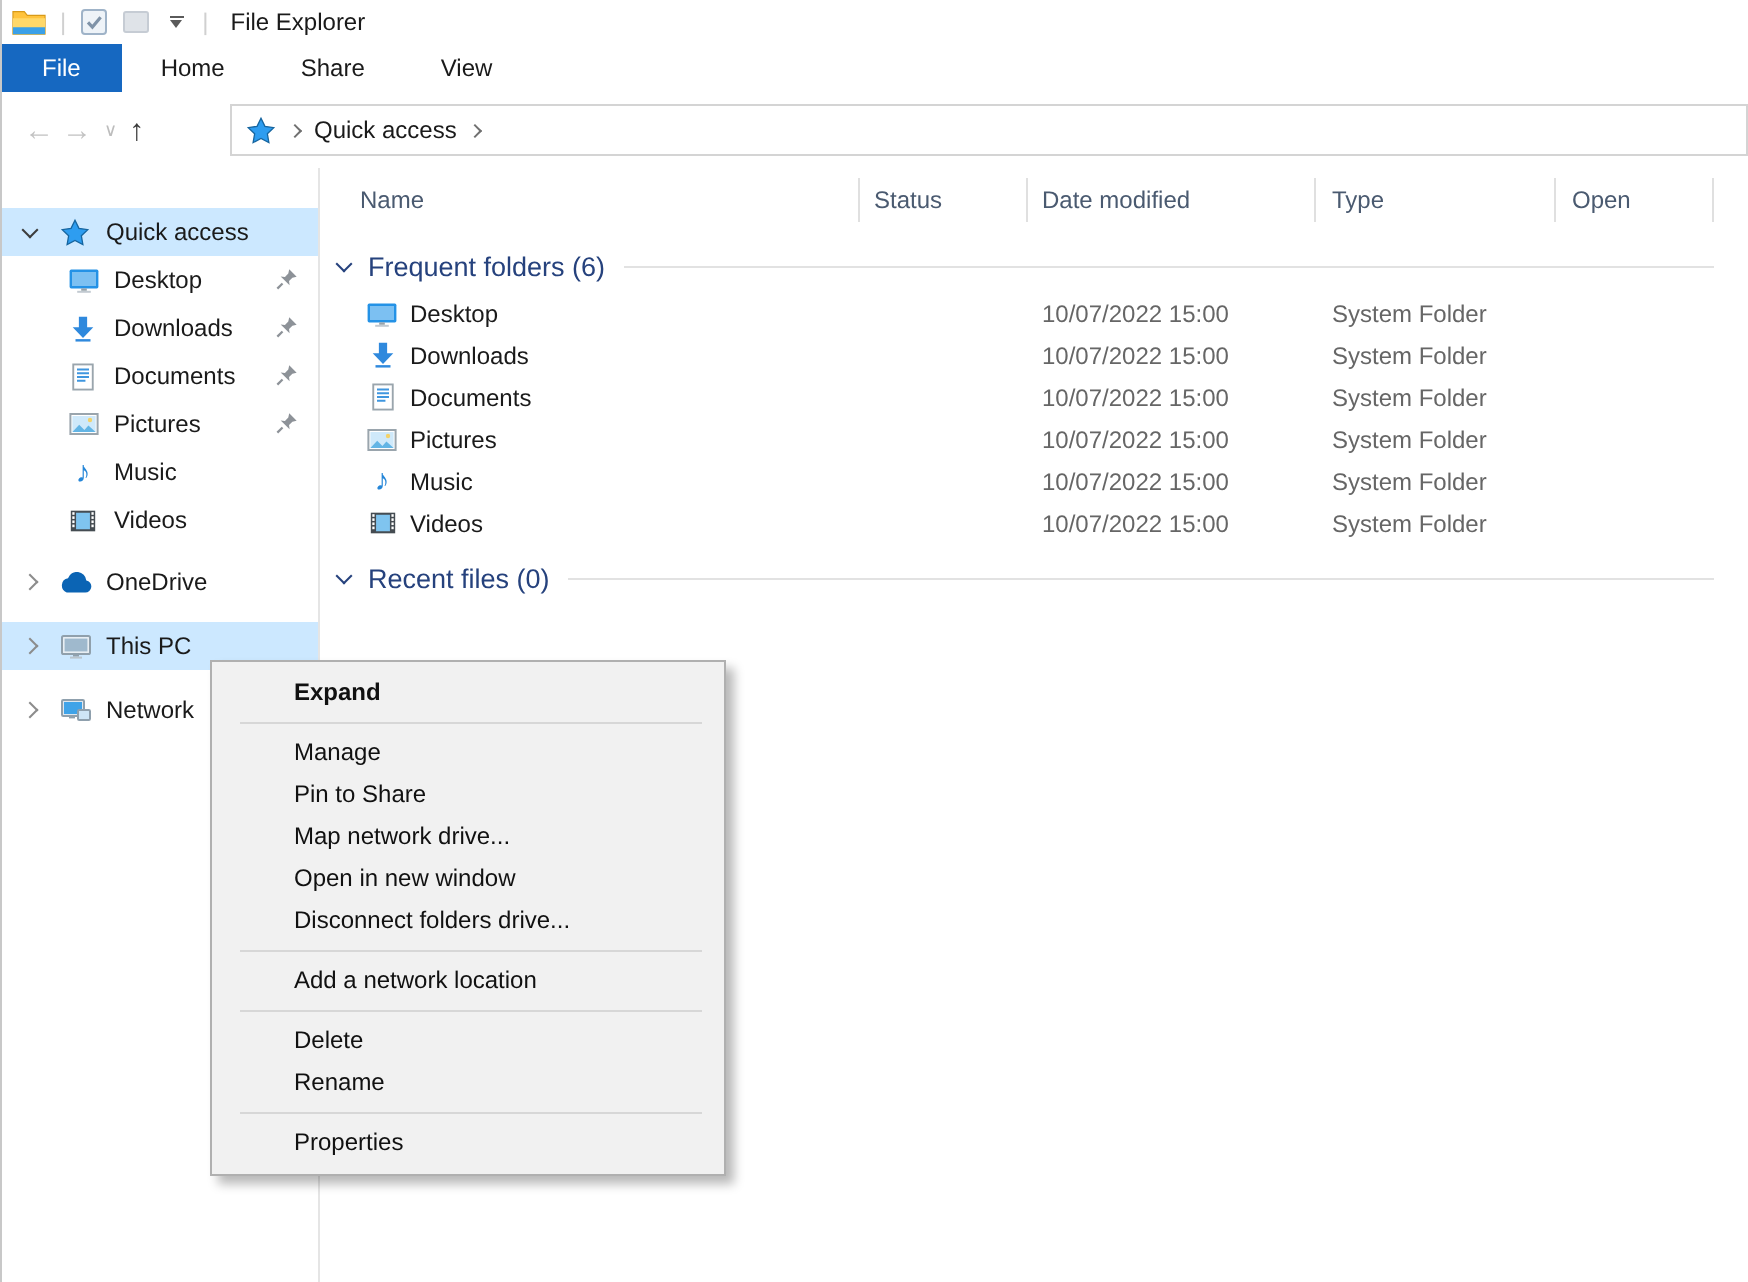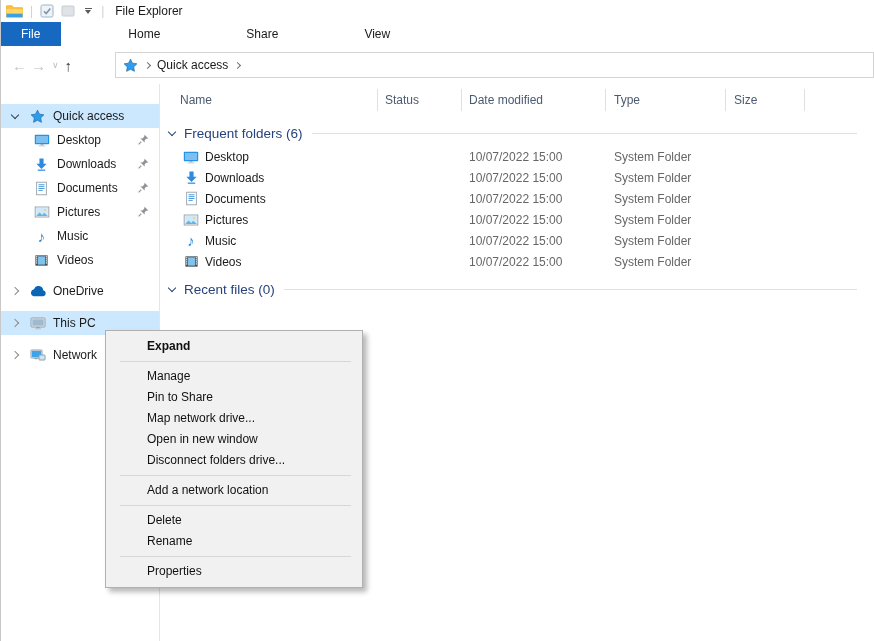--- a/index.html
+++ b/index.html
@@ -15,21 +15,21 @@
   .titlebar { position:absolute; top:0; left:0; right:0; height:22px;
     display:flex; align-items:center; padding-left:6px; gap:7px; background:#fff; }
   .titlebar .sep { color:#d0d0d0; font-size:12px; }
   .qat-btn { display:flex; align-items:center; justify-content:center; }
   .qat-caret { display:flex; flex-direction:column; align-items:center; width:12px; }
   .qat-caret .bar { width:7px; height:1px; background:#5a5a5a; margin-bottom:1px; }
   .qat-caret .tri { width:0; height:0; border-left:3.5px solid transparent; border-right:3.5px solid transparent; border-top:4px solid #5a5a5a; }
   .win-title { margin-left:4px; }
 
   
-  .tabs { position:absolute; top:22px; left:0; right:0; height:24px; display:flex; background:#fff;gap:48px; }
+  .tabs { position:absolute; top:22px; left:0; right:0; height:24px; display:flex; background:#fff; }
   .tab { height:24px; display:flex; align-items:center; justify-content:center; padding:0 19px; }
   .tab.file { background:#1668c1; color:#fff; padding:0 21px; }
 
   
   .navbar { position:absolute; top:46px; left:0; right:0; height:38px; display:flex; align-items:center; }
   .nav-arrows { display:flex; align-items:center; gap:4px; padding-left:12px; width:115px; }
   .nav-arrow { font-size:15px; line-height:1; }
   .nav-arrow.disabled { color:#c3c3c3; }
   .nav-arrow.enabled { color:#3b3b3b; }
   .nav-caret { font-size:9px; color:#bdbdbd; margin:0 2px; }
@@ -54,21 +54,21 @@
   .side-item.child { padding-left:33px; }
   .side-item.child .icon { margin-left:0; }
   .side-item .label { margin-left:7px; }
   .side-item .pin { position:absolute; right:9px; top:5px; }
   .mt20{margin-top:20px;} .mt7{margin-top:7px;} .mt8{margin-top:8px;}
 
   
   .main { position:absolute; top:84px; left:161px; right:0; bottom:0; background:#fff; }
   .colheaders { height:31px; display:flex; align-items:center; color:#4a5a70; }
   .colheaders .cell { height:22px; display:flex; align-items:center; border-right:1px solid #e0e0e0; }
-  .c-name{width:217px; padding-left:19px;} .c-status{width:84px; padding-left:7px;}
+  .c-name{width:269px; padding-left:19px;} .c-status{width:84px; padding-left:7px;}
   .c-date{width:144px; padding-left:7px;}  .c-type{width:120px; padding-left:8px;}
   .c-size{width:79px; padding-left:8px;}
   .group { width:696px; display:flex; align-items:center; height:20px; margin-top:8px;
     color:#26427d; font-size:13.5px; padding-left:8px; }
   .group .cv { margin-right:9px; margin-top:-2px; }
   .group .rule { flex:1; height:1px; background:#e2e2e2; margin-left:9px; }
   .frow { display:flex; align-items:center; height:21px; }
   .frow .cell { display:flex; align-items:center; height:21px; }
   .frow .c-name { padding-left:22px; }
   .frow .icon { width:16px; height:16px; display:flex; align-items:center; justify-content:center; }
@@ -298,21 +298,21 @@
   </div>
 </div>
 
 <div class="main">
 
   <div class="colheaders">
     <div class="cell c-name">Name</div>
     <div class="cell c-status">Status</div>
     <div class="cell c-date">Date modified</div>
     <div class="cell c-type">Type</div>
-    <div class="cell c-size">Size</div>
+    <div class="cell c-size">Open</div>
   </div>
 
   <div class="group">
     <span class="cv down"></span>
     <span>Frequent folders (6)</span>
     <span class="rule"></span>
   </div>
 
   <div class="rows">
 

